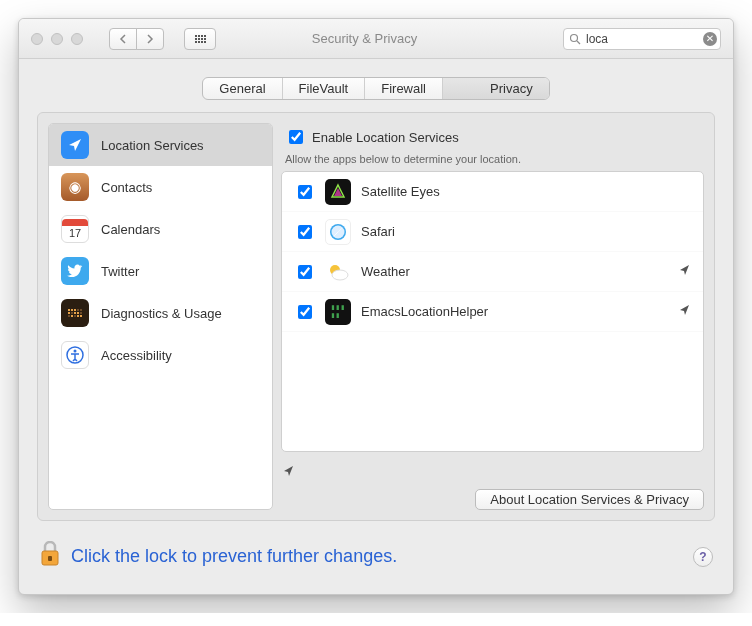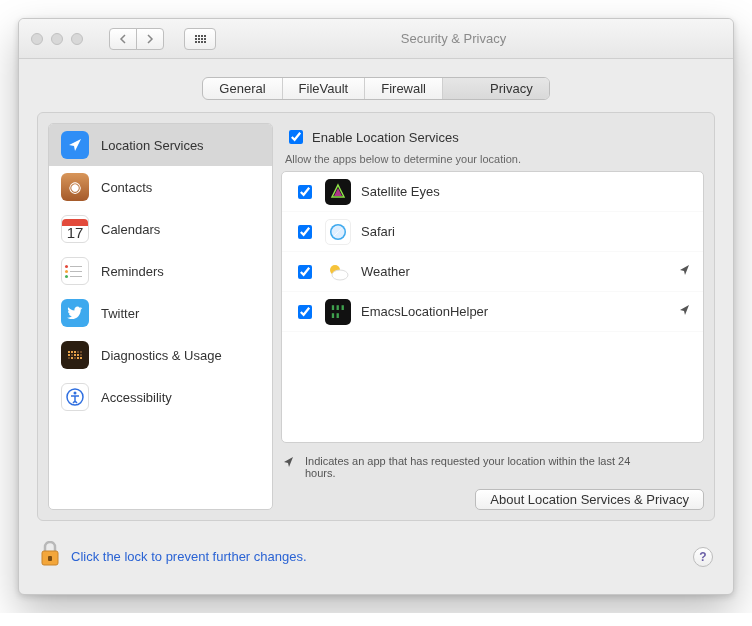--- a/index.html
+++ b/index.html
@@ -181,21 +181,21 @@
     font-size: 11px; color: #555;
     padding: 6px 2px 0;
   }
   .aboutrow { display: flex; justify-content: flex-end; padding: 4px 0 0; }
   
   .footer {
     display: flex; align-items: center;
     padding: 14px 20px 22px;
     gap: 10px;
   }
-  .locktext { color: #2a63d4; font-size: 13px; }
+  .locktext { color: #2a63d4; font-size: 18px; }
   .help {
     width: 20px; height: 20px; border-radius: 50%;
     border: 1px solid #bcbcbc;
     background: linear-gradient(#fff,#eee);
     color: #6a5fa7; font-weight: bold;
     display: flex; align-items: center; justify-content: center;
     cursor: pointer;
     font-size: 12px;
   }
   input[type=checkbox] { width: 14px; height: 14px; }
@@ -233,20 +233,30 @@
           <span></span>
           <span></span>
           <span></span>
         <span></span>
           <span></span>
           <span></span>
           <span></span>
       </div>
     </div>
     <div class="title">Security &amp; Privacy</div>
+    <div class="searchwrap">
+      <svg class="search-icon" width="12" height="12" viewBox="0 0 12 12">
+        <circle cx="5" cy="5" r="3.5" stroke="#8d8d8d" stroke-width="1.2" fill="none"></circle>
+        <line x1="8" y1="8" x2="11" y2="11" stroke="#8d8d8d" stroke-width="1.2"></line>
+      </svg>
+      <input class="search" type="text" value="loca" style="">
+      <div class="clear">
+        <span>✕</span>
+      </div>
+    </div>
   </div>
 
   <div class="tabbar">
     <div class="tabs">
       <div class="tab">General</div>
       <div class="tab">FileVault</div>
       <div class="tab">Firewall</div>
       <div class="tab active">Privacy</div>
     </div>
   </div>
@@ -262,40 +272,23 @@
         </div>
         <span>Location Services</span>
       </div>
       <div class="side-item">
         <div class="icon" style="background:linear-gradient(#d8965a,#a55a2a);color:#fff">◉</div>
         <span>Contacts</span>
       </div>
       <div class="side-item">
         <div class="icon" style="background:#fff;border:1px solid #ddd;color:#333;font-size:9px;flex-direction:column;">
           <div style="background:#e24a3b;height:7px;width:100%;border-radius:4px 4px 0 0;"></div>
-          <div style="font-size:15px;line-height:14px;">17</div>
+          <div style="font-size:11px;line-height:14px;">17</div>
         </div>
         <span>Calendars</span>
-      </div>
-      <div class="side-item">
-        <div class="icon" style="background:#fff;border:1px solid #ddd;color:#666;font-size:6px;flex-direction:column;align-items:flex-start;padding:3px;gap:2px;">
-          <div style="display:flex;align-items:center;gap:2px;">
-              <span style="width:3px;height:3px;border-radius:50%;background:#e24a3b;"></span>
-              <span style="width:12px;height:1px;background:#bbb;"></span>
-            </div>
-          <div style="display:flex;align-items:center;gap:2px;">
-              <span style="width:3px;height:3px;border-radius:50%;background:#f6a33a;"></span>
-              <span style="width:12px;height:1px;background:#bbb;"></span>
-            </div>
-          <div style="display:flex;align-items:center;gap:2px;">
-              <span style="width:3px;height:3px;border-radius:50%;background:#49b05b;"></span>
-              <span style="width:12px;height:1px;background:#bbb;"></span>
-            </div>
-        </div>
-        <span>Reminders</span>
       </div>
       <div class="side-item">
         <div class="icon" style="background:#3ea9ee">
           <svg width="16" height="14" viewBox="0 0 16 14">
               <path fill="#fff" d="M15 2c-.5.3-1 .4-1.6.5.6-.4 1-.9 1.2-1.5-.6.3-1.2.6-1.9.7C12.2 1 11.4.6 10.5.6 8.8.6 7.4 2 7.4 3.7c0 .3 0 .5.1.8C5 4.3 2.8 3.1 1.3 1.2c-.3.5-.4 1-.4 1.6 0 1.1.6 2 1.4 2.6-.5 0-1-.2-1.4-.4 0 1.5 1.1 2.8 2.5 3.1-.3.1-.6.1-.9.1-.2 0-.4 0-.6-.1.4 1.3 1.6 2.2 3 2.2-1.1.9-2.5 1.4-4 1.4H0c1.4.9 3 1.4 4.8 1.4 5.7 0 8.9-4.8 8.9-8.9v-.4c.6-.4 1.1-1 1.5-1.6z"></path>
             </svg>
         </div>
         <span>Twitter</span>
       </div>
       <div class="side-item">
@@ -389,21 +382,20 @@
         </div>
 
       </div>
 
       <div class="footnote">
         <span style="padding-top:1px;">
           <svg width="12" height="12" viewBox="0 0 12 12">
               <path d="M1 6 L10 1 L6 11 L5 7 Z" fill="#555"></path>
             </svg>
         </span>
-        <span style="max-width:340px;">Indicates an app that has requested your location within the last 24 hours.</span>
       </div>
       <div class="aboutrow">
         <button class="mac-btn">About Location Services &amp; Privacy</button>
       </div>
     </div>
   </div>
 
   <div class="footer">
     <span>
       <svg width="22" height="28" viewBox="0 0 22 28">

